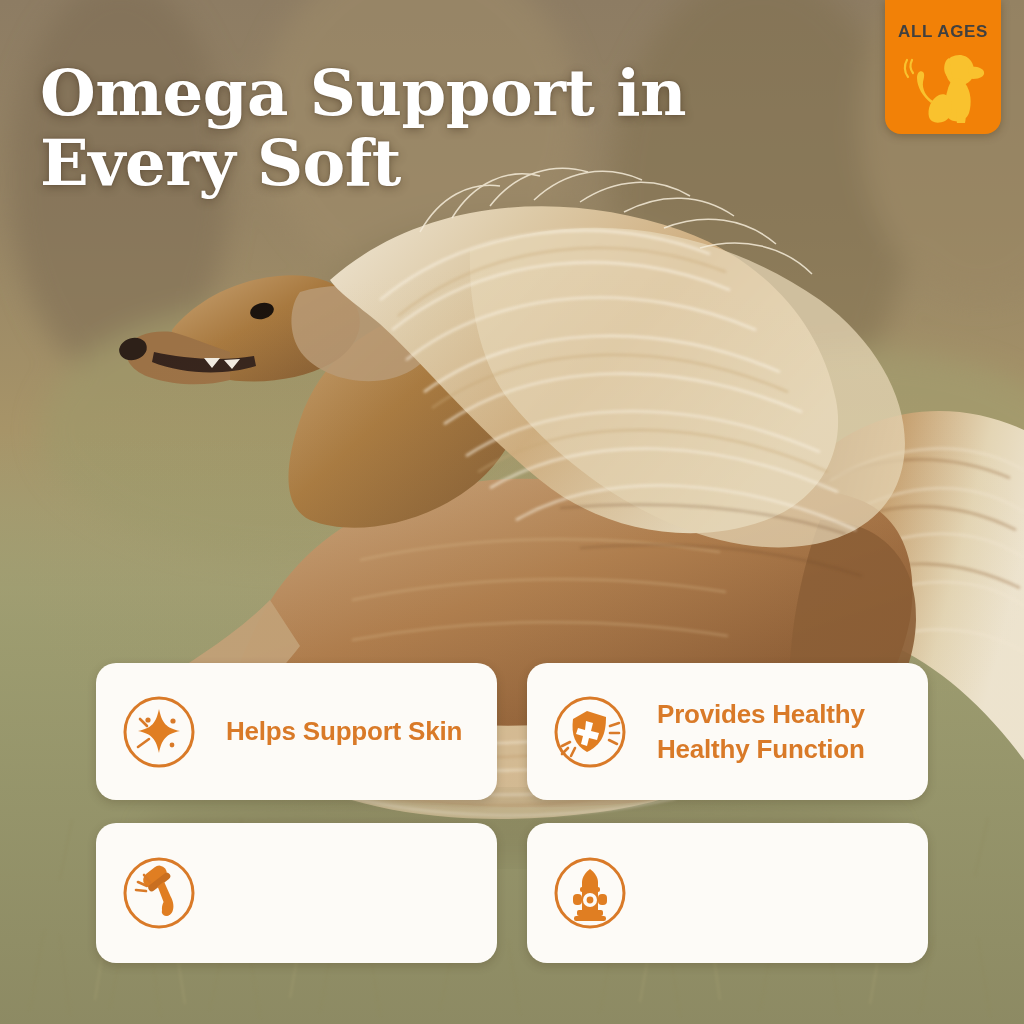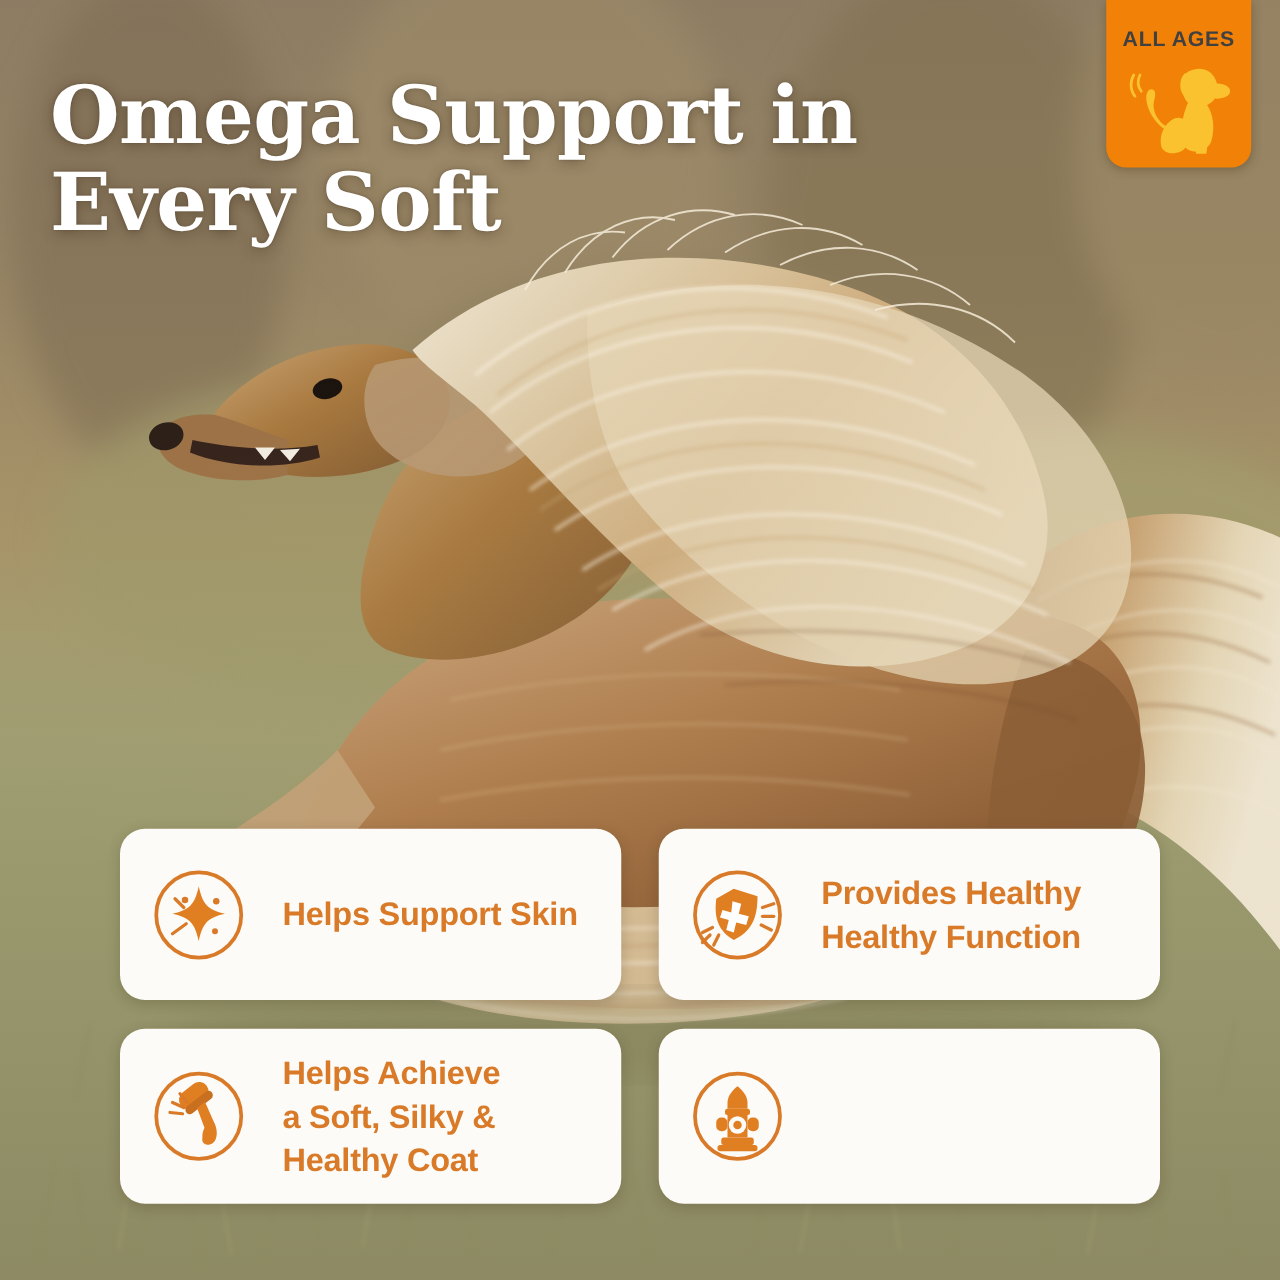--- a/index.html
+++ b/index.html
@@ -395,25 +395,20 @@
                      C 28 52 31 49 35 47 Z" fill="#E07E22"></path>
             <ellipse cx="32" cy="56" rx="4" ry="3.4" fill="none" stroke="#E07E22" stroke-width="2.4"></ellipse>
           </g>
           <g stroke="#D97A28" stroke-width="2.6" stroke-linecap="round">
             <path d="M22 19 L 28 26"></path>
             <path d="M16 26 L 25 30"></path>
             <path d="M14 34 L 24 35"></path>
           </g>
         </svg>
       </div>
-      <div class="card-text">
-        <span class="ln">Helps Achieve</span>
-        <span class="ln">a Soft, Silky &amp;</span>
-        <span class="ln">Healthy Coat</span>
-      </div>
     </div>
 
     <div class="card tall">
       <div class="card-icon">
         <svg width="74" height="74" viewBox="0 0 74 74">
           <circle cx="37" cy="37" r="34" fill="none" stroke="#D97A28" stroke-width="3"></circle>
           <g fill="#E07E22">
             <path d="M37 13 C 41 16 45 21 45 26 L 45 31 L 29 31 L 29 26 C 29 21 33 16 37 13 Z"></path>
             <rect x="27" y="31" width="20" height="5" rx="2"></rect>
             <path d="M29 36 L 45 36 L 45 54 L 29 54 Z"></path>

